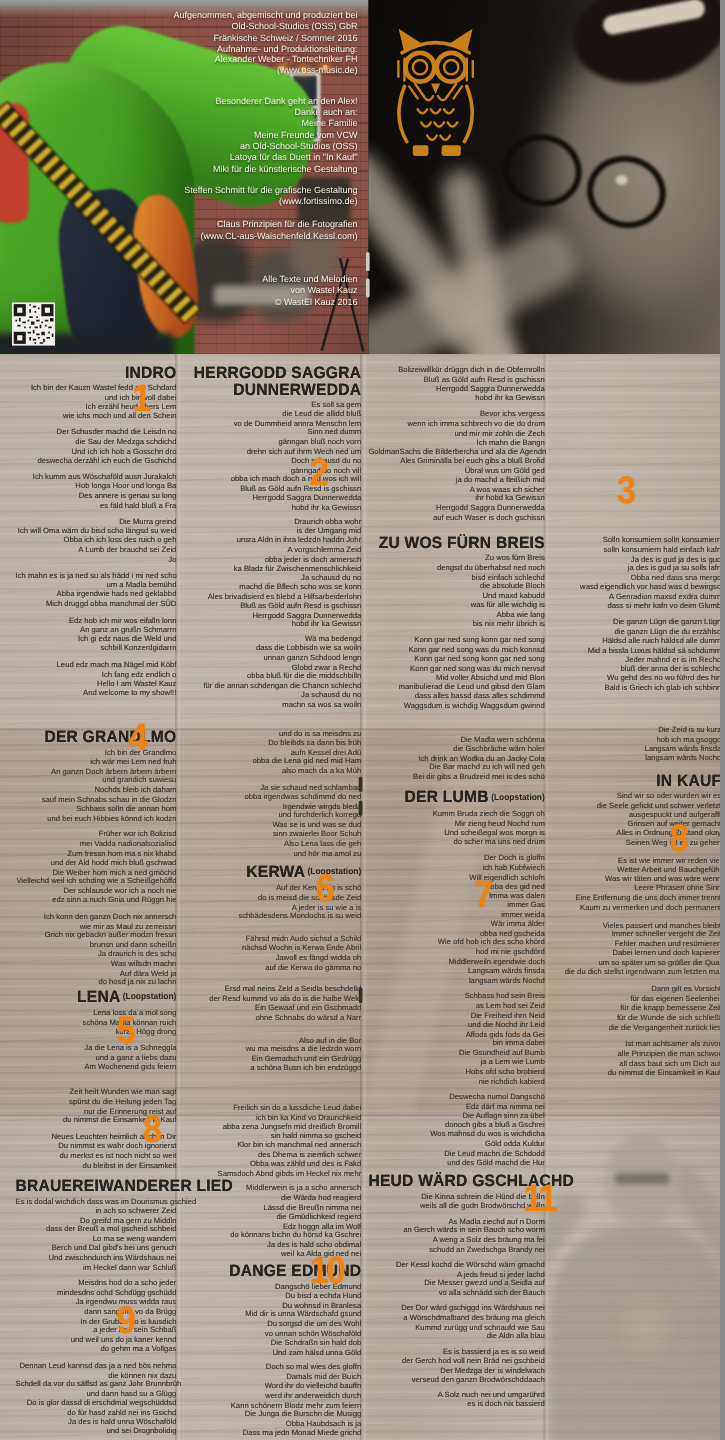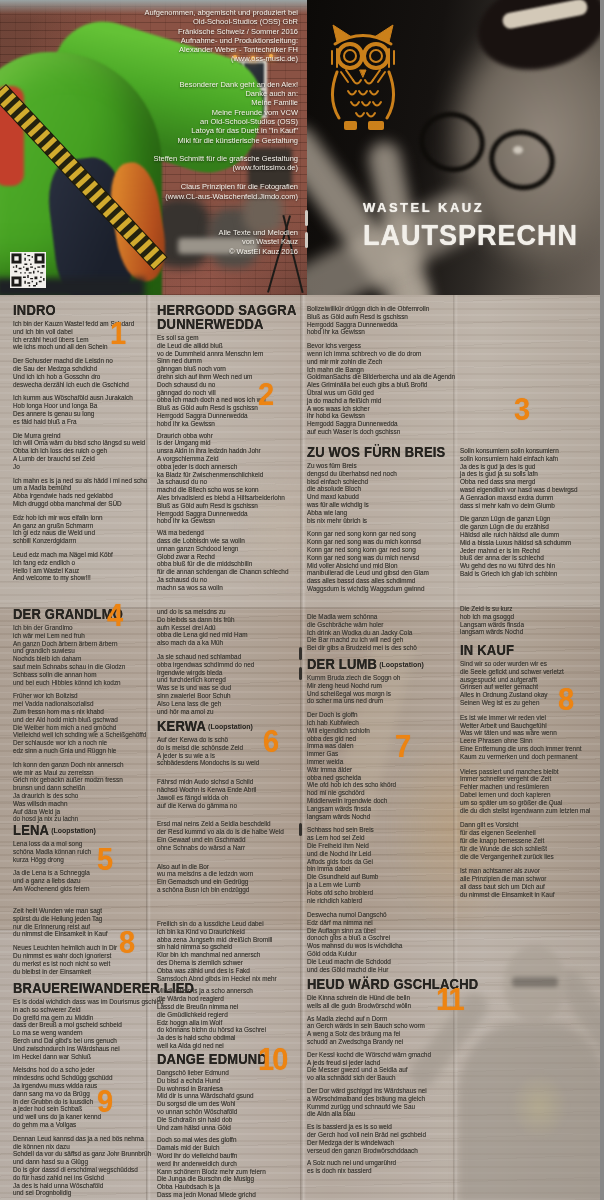--- a/index.html
+++ b/index.html
@@ -112,21 +112,21 @@
      background:linear-gradient(180deg,rgba(60,48,38,.20),rgba(255,255,255,.14));}
   .ch1{top:312px;} .ch2{top:634px;}
   .staple.fold{background:#33302c;left:299px;z-index:6;width:2.5px;height:13px;}
   .sf1{top:352px;} .sf2{top:372px;} .sf3{top:528px;}
 
   .col{position:absolute;top:0;height:905px;z-index:3;}
   #col-0{left:13px;width:134px;}
   #col-1{left:157px;width:144px;}
   #col-2{left:307px;width:147px;}
   #col-3{left:460px;width:141px;}
-  .block{position:absolute;left:0;width:100%;}
+  .block{position:absolute;left:0;width:100%;text-align:right;}
   .song-title{font-size:13px;line-height:14px;font-weight:bold;color:#262420;letter-spacing:.2px;
      margin-bottom:3px;white-space:nowrap;transform:scaleY(1.06);transform-origin:left top;text-shadow:0 0 .5px #262420;}
   [data-block="herrgodd"] .song-title{white-space:normal;}
   .song-tag{font-size:7px;letter-spacing:0;vertical-align:2px;text-shadow:none;}
   .stanza{margin-bottom:6px;}
   .line{font-size:6.4px;line-height:7.8px;white-space:nowrap;color:#3d3b36;text-shadow:0 0 .4px rgba(75,70,62,.75);}
 
   [data-block="indro"]{top:8px;}
   [data-block="grandlmo"]{top:312px;}
   [data-block="lena"]{top:528px;}
@@ -229,21 +229,21 @@
           <div class="credit-line">an Old-School-Studios (OSS)</div>
           <div class="credit-line">Latoya für das Duett in "In Kauf"</div>
           <div class="credit-line">Miki für die künstlerische Gestaltung</div>
         </div>
         <div class="credit-par">
           <div class="credit-line">Steffen Schmitt  für die grafische Gestaltung</div>
           <div class="credit-line">(www.fortissimo.de)</div>
         </div>
         <div class="credit-par">
           <div class="credit-line">Claus Prinzipien  für die Fotografien</div>
-          <div class="credit-line">(www.CL-aus-Waischenfeld.Jimdo.com)</div>
+          <div class="credit-line">(www.CL-aus-Waischenfeld.Kessl.com)</div>
         </div>
         <div class="credit-par">
           <div class="credit-line">Alle Texte und Melodien</div>
           <div class="credit-line">von Wastel Kauz</div>
           <div class="credit-line">© WastEl Kauz 2016</div>
         </div>
       </div>
 
     <div class="panel-right">
       <div class="face-skin"></div>
@@ -272,24 +272,20 @@
           <path d="M16 52 L23 62 M21 50 L28 60 M60 52 L53 62 M55 50 L48 60" stroke-width="2"></path>
           <path d="M28 60 q4 7 8 0 M40 60 q4 7 8 0" stroke-width="2"></path>
           <path d="M23 71 q4 7 8 0 M34 71 q4 7 8 0 M45 71 q4 7 8 0" stroke-width="2"></path>
           <path d="M26 82 q4 7 8 0 M37 82 q4 7 8 0 M48 82 q4 7 8 0" stroke-width="2"></path>
           <path d="M31 93 q4 7 8 0 M42 93 q4 7 8 0" stroke-width="2"></path>
           <rect x="19" y="101" width="13" height="9" rx="2" fill="#d9891c" stroke="none"></rect>
           <rect x="43" y="101" width="16" height="9" rx="2" fill="#d9891c" stroke="none"></rect>
         </g>
       </svg>
 
-      <div class="brand">
-        <div class="artist">WASTEL KAUZ</div>
-        <div class="album">LAUTSPRECHN</div>
-      </div>
     </div>
     <div class="staple cover st1"></div>
     <div class="staple cover st2"></div>
   </div>
 
   <div class="lyrics">
     <div class="row-tint rt1"></div>
     <div class="row-tint rt2"></div>
     <div class="row-tint rt3"></div>
     <div class="ghost g-neck"></div>

